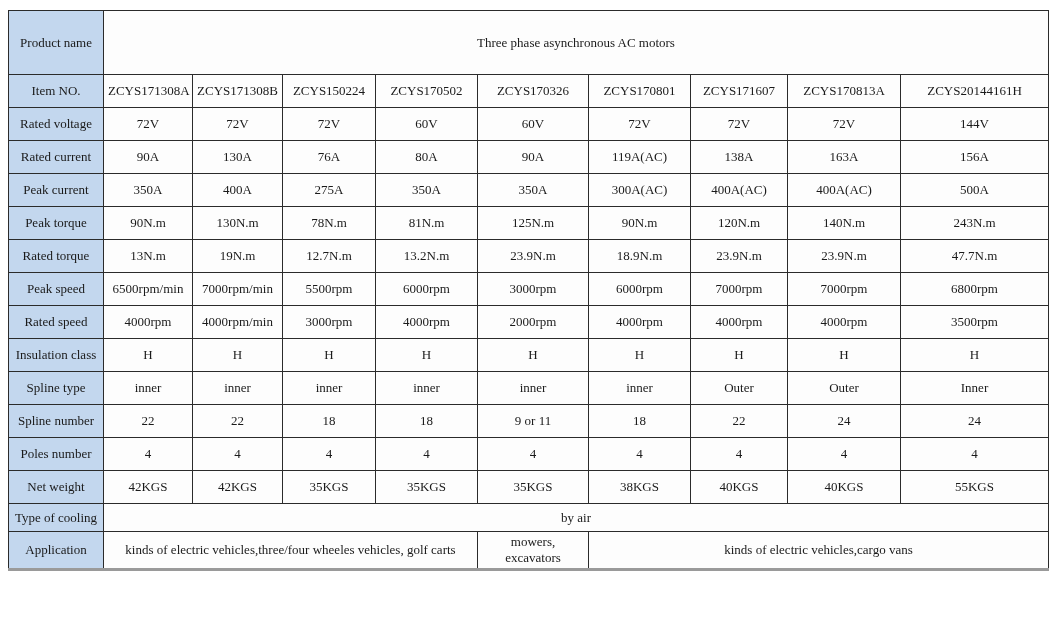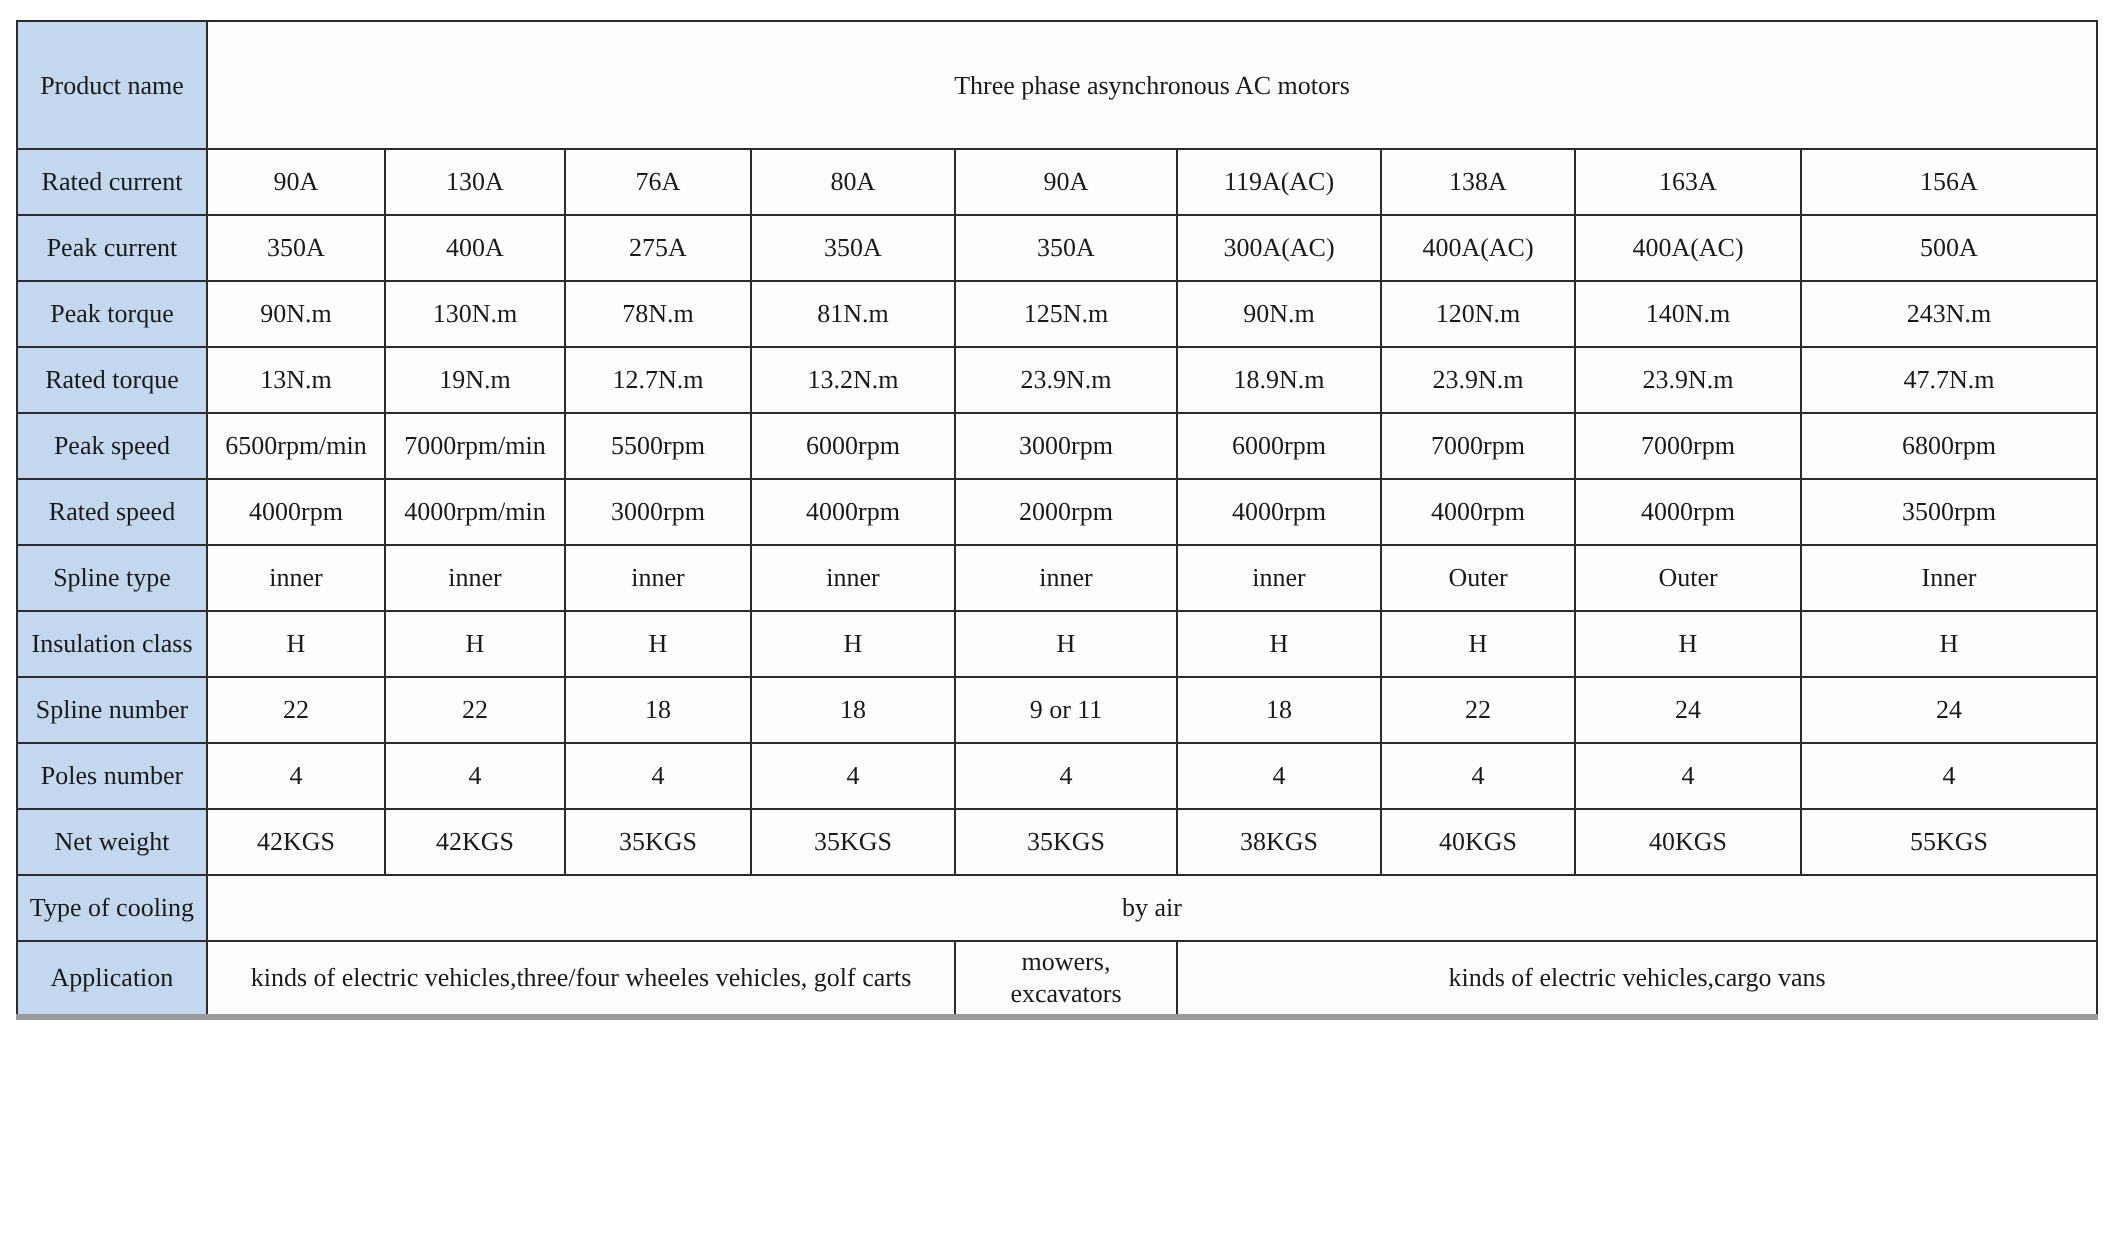--- a/index.html
+++ b/index.html
@@ -62,20 +62,44 @@
     <col style="width:97px">
     <col style="width:113px">
     <col style="width:148px">
   </colgroup>
   <tbody>
       <tr>
         <td class="rowhead">Product name</td>
         <td class="wrap" colspan="9">Three phase asynchronous AC motors</td>
       </tr>
       <tr>
+        <td class="rowhead">Item NO.</td>
+        <td>ZCYS171308A</td>
+        <td>ZCYS171308B</td>
+        <td>ZCYS150224</td>
+        <td>ZCYS170502</td>
+        <td>ZCYS170326</td>
+        <td>ZCYS170801</td>
+        <td>ZCYS171607</td>
+        <td>ZCYS170813A</td>
+        <td>ZCYS20144161H</td>
+      </tr>
+      <tr>
+        <td class="rowhead">Rated voltage</td>
+        <td>72V</td>
+        <td>72V</td>
+        <td>72V</td>
+        <td>60V</td>
+        <td>60V</td>
+        <td>72V</td>
+        <td>72V</td>
+        <td>72V</td>
+        <td>144V</td>
+      </tr>
+      <tr>
         <td class="rowhead">Rated current</td>
         <td>90A</td>
         <td>130A</td>
         <td>76A</td>
         <td>80A</td>
         <td>90A</td>
         <td>119A(AC)</td>
         <td>138A</td>
         <td>163A</td>
         <td>156A</td>
@@ -134,42 +158,42 @@
         <td>4000rpm/min</td>
         <td>3000rpm</td>
         <td>4000rpm</td>
         <td>2000rpm</td>
         <td>4000rpm</td>
         <td>4000rpm</td>
         <td>4000rpm</td>
         <td>3500rpm</td>
       </tr>
       <tr>
+        <td class="rowhead">Insulation class</td>
+        <td>H</td>
+        <td>H</td>
+        <td>H</td>
+        <td>H</td>
+        <td>H</td>
+        <td>H</td>
+        <td>H</td>
+        <td>H</td>
+        <td>H</td>
+      </tr>
+      <tr>
         <td class="rowhead">Spline type</td>
         <td>inner</td>
         <td>inner</td>
         <td>inner</td>
         <td>inner</td>
         <td>inner</td>
         <td>inner</td>
         <td>Outer</td>
         <td>Outer</td>
         <td>Inner</td>
-      </tr>
-      <tr>
-        <td class="rowhead">Insulation class</td>
-        <td>H</td>
-        <td>H</td>
-        <td>H</td>
-        <td>H</td>
-        <td>H</td>
-        <td>H</td>
-        <td>H</td>
-        <td>H</td>
-        <td>H</td>
       </tr>
       <tr>
         <td class="rowhead">Spline number</td>
         <td>22</td>
         <td>22</td>
         <td>18</td>
         <td>18</td>
         <td>9 or 11</td>
         <td>18</td>
         <td>22</td>

